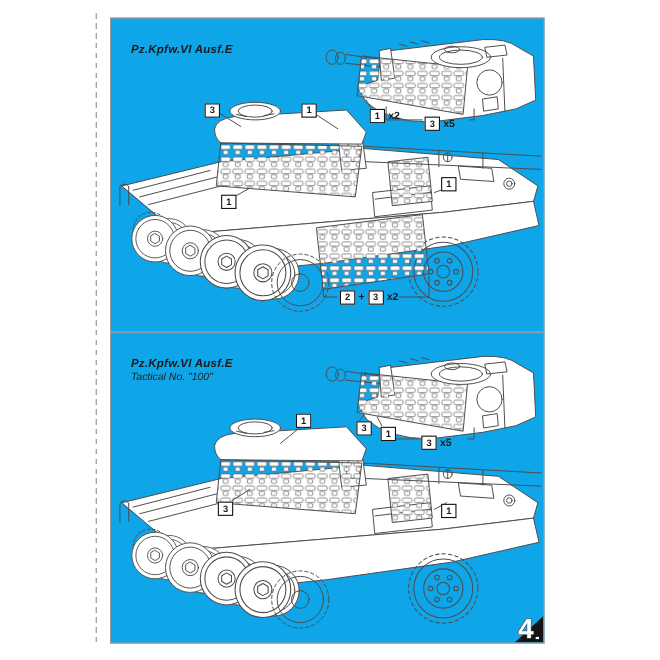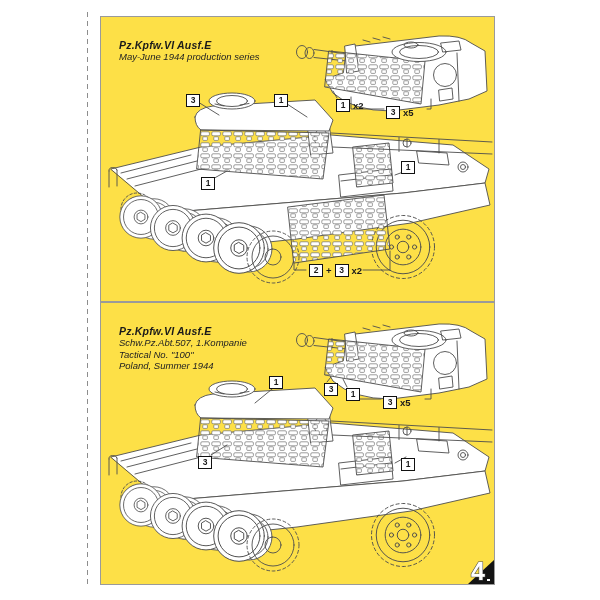--- a/index.html
+++ b/index.html
@@ -1,20 +1,20 @@
 <!DOCTYPE html>
 <html><head>
 <meta charset="utf-8">
 <style>
   html,body{margin:0;padding:0;background:#fff;}
   #page{position:relative;width:600px;height:600px;background:#ffffff;overflow:hidden;
         font-family:"Liberation Sans",sans-serif;color:#1a1a1a;}
   .foldline{position:absolute;left:87px;top:12px;height:576px;width:1px;
             background:repeating-linear-gradient(to bottom,#8d8d8d 0 5px,transparent 5px 9px);}
-  .panel{position:absolute;left:100px;width:393px;border:1px solid #9a9a9a;background:#fde047;}
+  .panel{position:absolute;left:100px;width:393px;border:1px solid #9a9a9a;background:#0ea5e9;}
   #panel-top{top:16px;height:284px;}
   #panel-bottom{top:302px;height:281px;}
   .tblock{position:absolute;left:18px;top:22px;z-index:6;}
   .ptitle{font-size:10.5px;font-weight:bold;font-style:italic;letter-spacing:.2px;}
   .pline{font-size:9.5px;font-style:italic;line-height:11.5px;color:#222;}
   svg.tank{position:absolute;left:0;width:393px;height:198px;z-index:1;}
   #panel-top svg.tank{top:70px;}
   #panel-bottom svg.tank{top:72px;}
   svg.inset{position:absolute;left:190px;width:200px;height:92px;z-index:2;}
   #panel-top svg.inset{top:14px;}
@@ -139,21 +139,20 @@
     </g>
   </defs>
 </svg>
 
 <div id="page">
   <div class="foldline"></div>
 
   <div class="panel" id="panel-top">
     <div class="tblock">
       <div class="ptitle">Pz.Kpfw.VI Ausf.E</div>
-      <div class="pline">May-June 1944 production series</div>
     </div>
 
     <svg class="inset" viewBox="0 0 200 92">
       <use href="#turret-inset"></use>
       <path class="lineart" d="M42,60 L46,67 M60,66 L60,78 L93,78 M140,68 L140,78 L136,78"></path>
     </svg>
 
     <svg class="tank" viewBox="0 0 393 198">
       <use href="#tank-base"></use>
       <use href="#hull-side-tracks"></use>
@@ -179,23 +178,21 @@
     </div>
     <div class="lrow" style="left:285px;top:89px">
       <span class="plabel-inline">3</span>
       <span class="qty">x5</span>
     </div>
   </div>
 
   <div class="panel" id="panel-bottom">
     <div class="tblock">
       <div class="ptitle">Pz.Kpfw.VI Ausf.E</div>
-      <div class="pline">Schw.Pz.Abt.507, 1.Kompanie</div>
       <div class="pline">Tactical No. "100"</div>
-      <div class="pline">Poland, Summer 1944</div>
     </div>
 
     <svg class="inset" viewBox="0 0 200 92">
       <use href="#turret-inset"></use>
       <path class="lineart" d="M40,58 L36,63 M52,60 L56,68 M66,70 L66,80 L90,80 M140,70 L140,80 L134,80"></path>
     </svg>
 
     <svg class="tank" viewBox="0 0 393 198">
       <use href="#tank-base"></use>
       <path class="lineart" d="M176,10 L154,28 M110,80 L126,70 M305,82 L294,88"></path>

